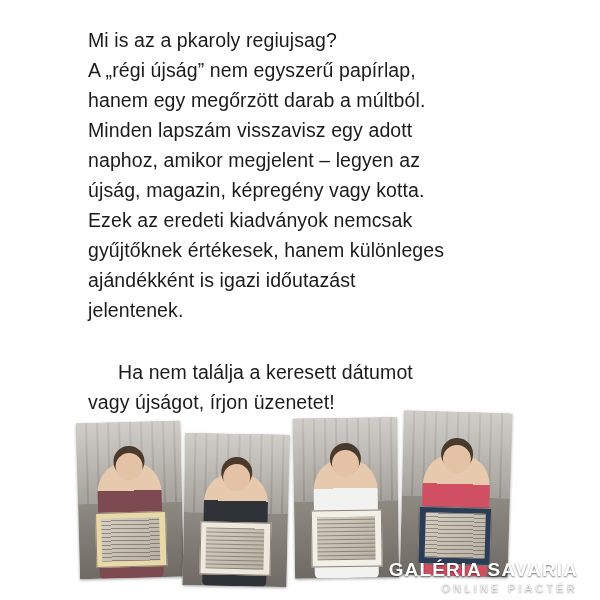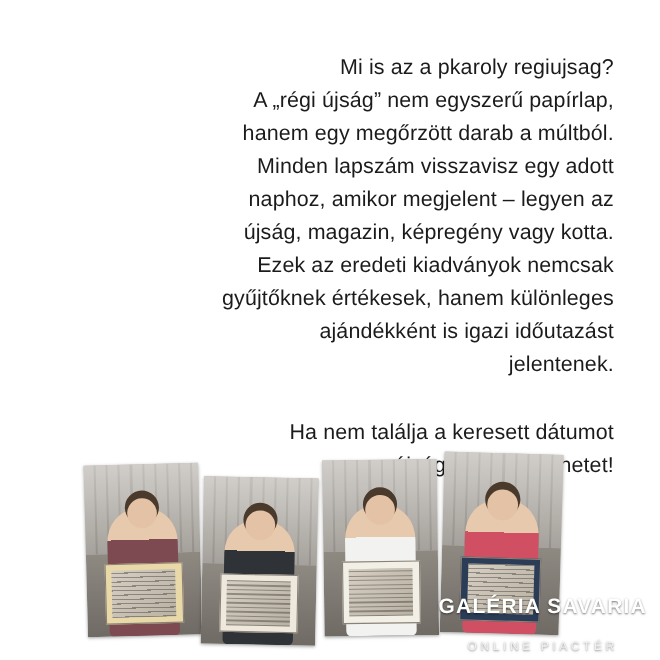--- a/index.html
+++ b/index.html
@@ -18,23 +18,22 @@
     position: relative;
     width: 600px;
     height: 600px;
     background: #ffffff;
   }
 
   
   .text-block {
     position: absolute;
     left: 88px;
-    top: 46px;
+    top: 25px;
     width: 470px;
-    text-align: right;
   }
 
   .para {
     margin: 0;
     color: #1b1b1b;
     font-size: 19.5px;
     line-height: 30px;
     letter-spacing: 0.1px;
     white-space: pre-wrap;
   }
@@ -133,41 +132,41 @@
   #photo-3 .person { background: linear-gradient(180deg,#e7c9ae 0 24%, #f2f2f0 24% 100%); }
   #photo-4 .person { background: linear-gradient(180deg,#e7c9ae 0 24%, #d04f63 24% 100%); }
 
   #photo-1 .held { background: #e9d9a8; }
   #photo-3 .held { background: #f2efe6; }
   #photo-4 .held { background: #2b3c57; }
 
   
   .watermark {
     position: absolute;
-    right: 12px;
+    right: 22px;
     bottom: 6px;
-    text-align: center;
+    text-align: right;
     user-select: none;
     pointer-events: none;
   }
   .watermark .wm-main {
     display: block;
     font-size: 19px;
     font-weight: bold;
     letter-spacing: 1.1px;
     color: #ffffff;
     text-shadow: 0 1px 2px rgba(0,0,0,.55);
   }
   .watermark .wm-sub {
     display: block;
     font-size: 11px;
     letter-spacing: 3.2px;
     color: #f0f0f0;
     text-shadow: 0 1px 2px rgba(0,0,0,.5);
-    margin-top: 19px;
+    margin-top: 1px;
   }
 </style>
 </head>
 <body>
 
 <div class="page">
 
   <div class="text-block">
     <p class="para first">Mi is az a pkaroly regiujsag?
 A „régi újság” nem egyszerű papírlap,

